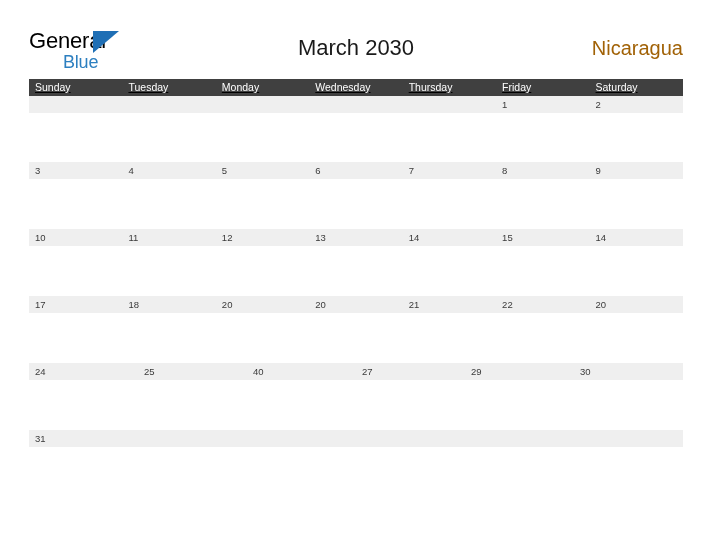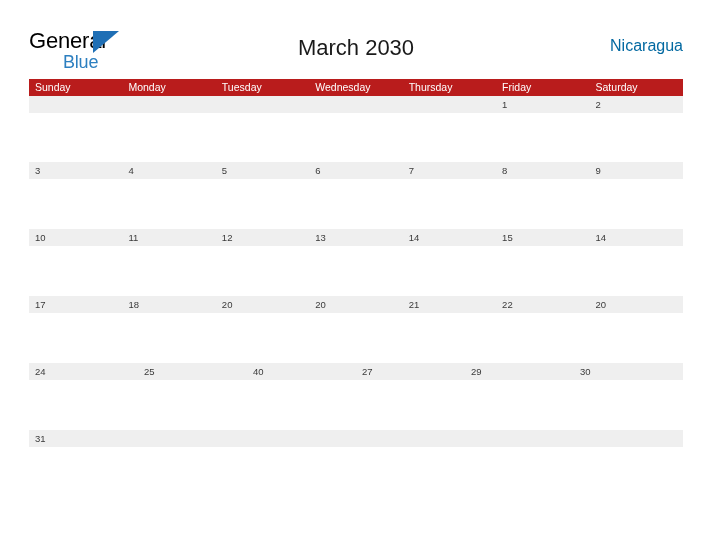--- a/index.html
+++ b/index.html
@@ -76,38 +76,39 @@
     font-size: 22px;
     color: #1a1a1a;
     line-height: 44px;
     font-weight: normal;
   }
 
   .country {
     position: absolute;
     right: 0px;
     top: 11px;
-    font-size: 16px;
-    color: #0369a1;
+    font-size: 20px;
+    color: #a16207;
     text-align: center;
   }
 
   
   .calendar {
     position: absolute;
     left: 29px;
     top: 79px;
     width: 654px;
   }
 
   .weekday-row {
     display: flex;
     width: 654px;
     height: 17px;
-    background: #b91c1c;
+    background: #404040;
+    text-decoration: underline;
   }
   .weekday {
     flex: 1 1 0;
     color: #ffffff;
     font-size: 10.5px;
     line-height: 17px;
     padding-left: 6px;
     box-sizing: border-box;
     overflow: hidden;
     white-space: nowrap;
@@ -178,22 +179,22 @@
 
     <div class="cal-title">March 2030</div>
 
     <div class="country">Nicaragua</div>
   </div>
 
   <div class="calendar">
 
     <div class="weekday-row">
       <div class="weekday">Sunday</div>
+      <div class="weekday">Tuesday</div>
       <div class="weekday">Monday</div>
-      <div class="weekday">Tuesday</div>
       <div class="weekday">Wednesday</div>
       <div class="weekday">Thursday</div>
       <div class="weekday">Friday</div>
       <div class="weekday">Saturday</div>
     </div>
 
     <div class="week-row first">
       <div class="date-band">
         <div class="day-cell"></div>
         <div class="day-cell"></div>

